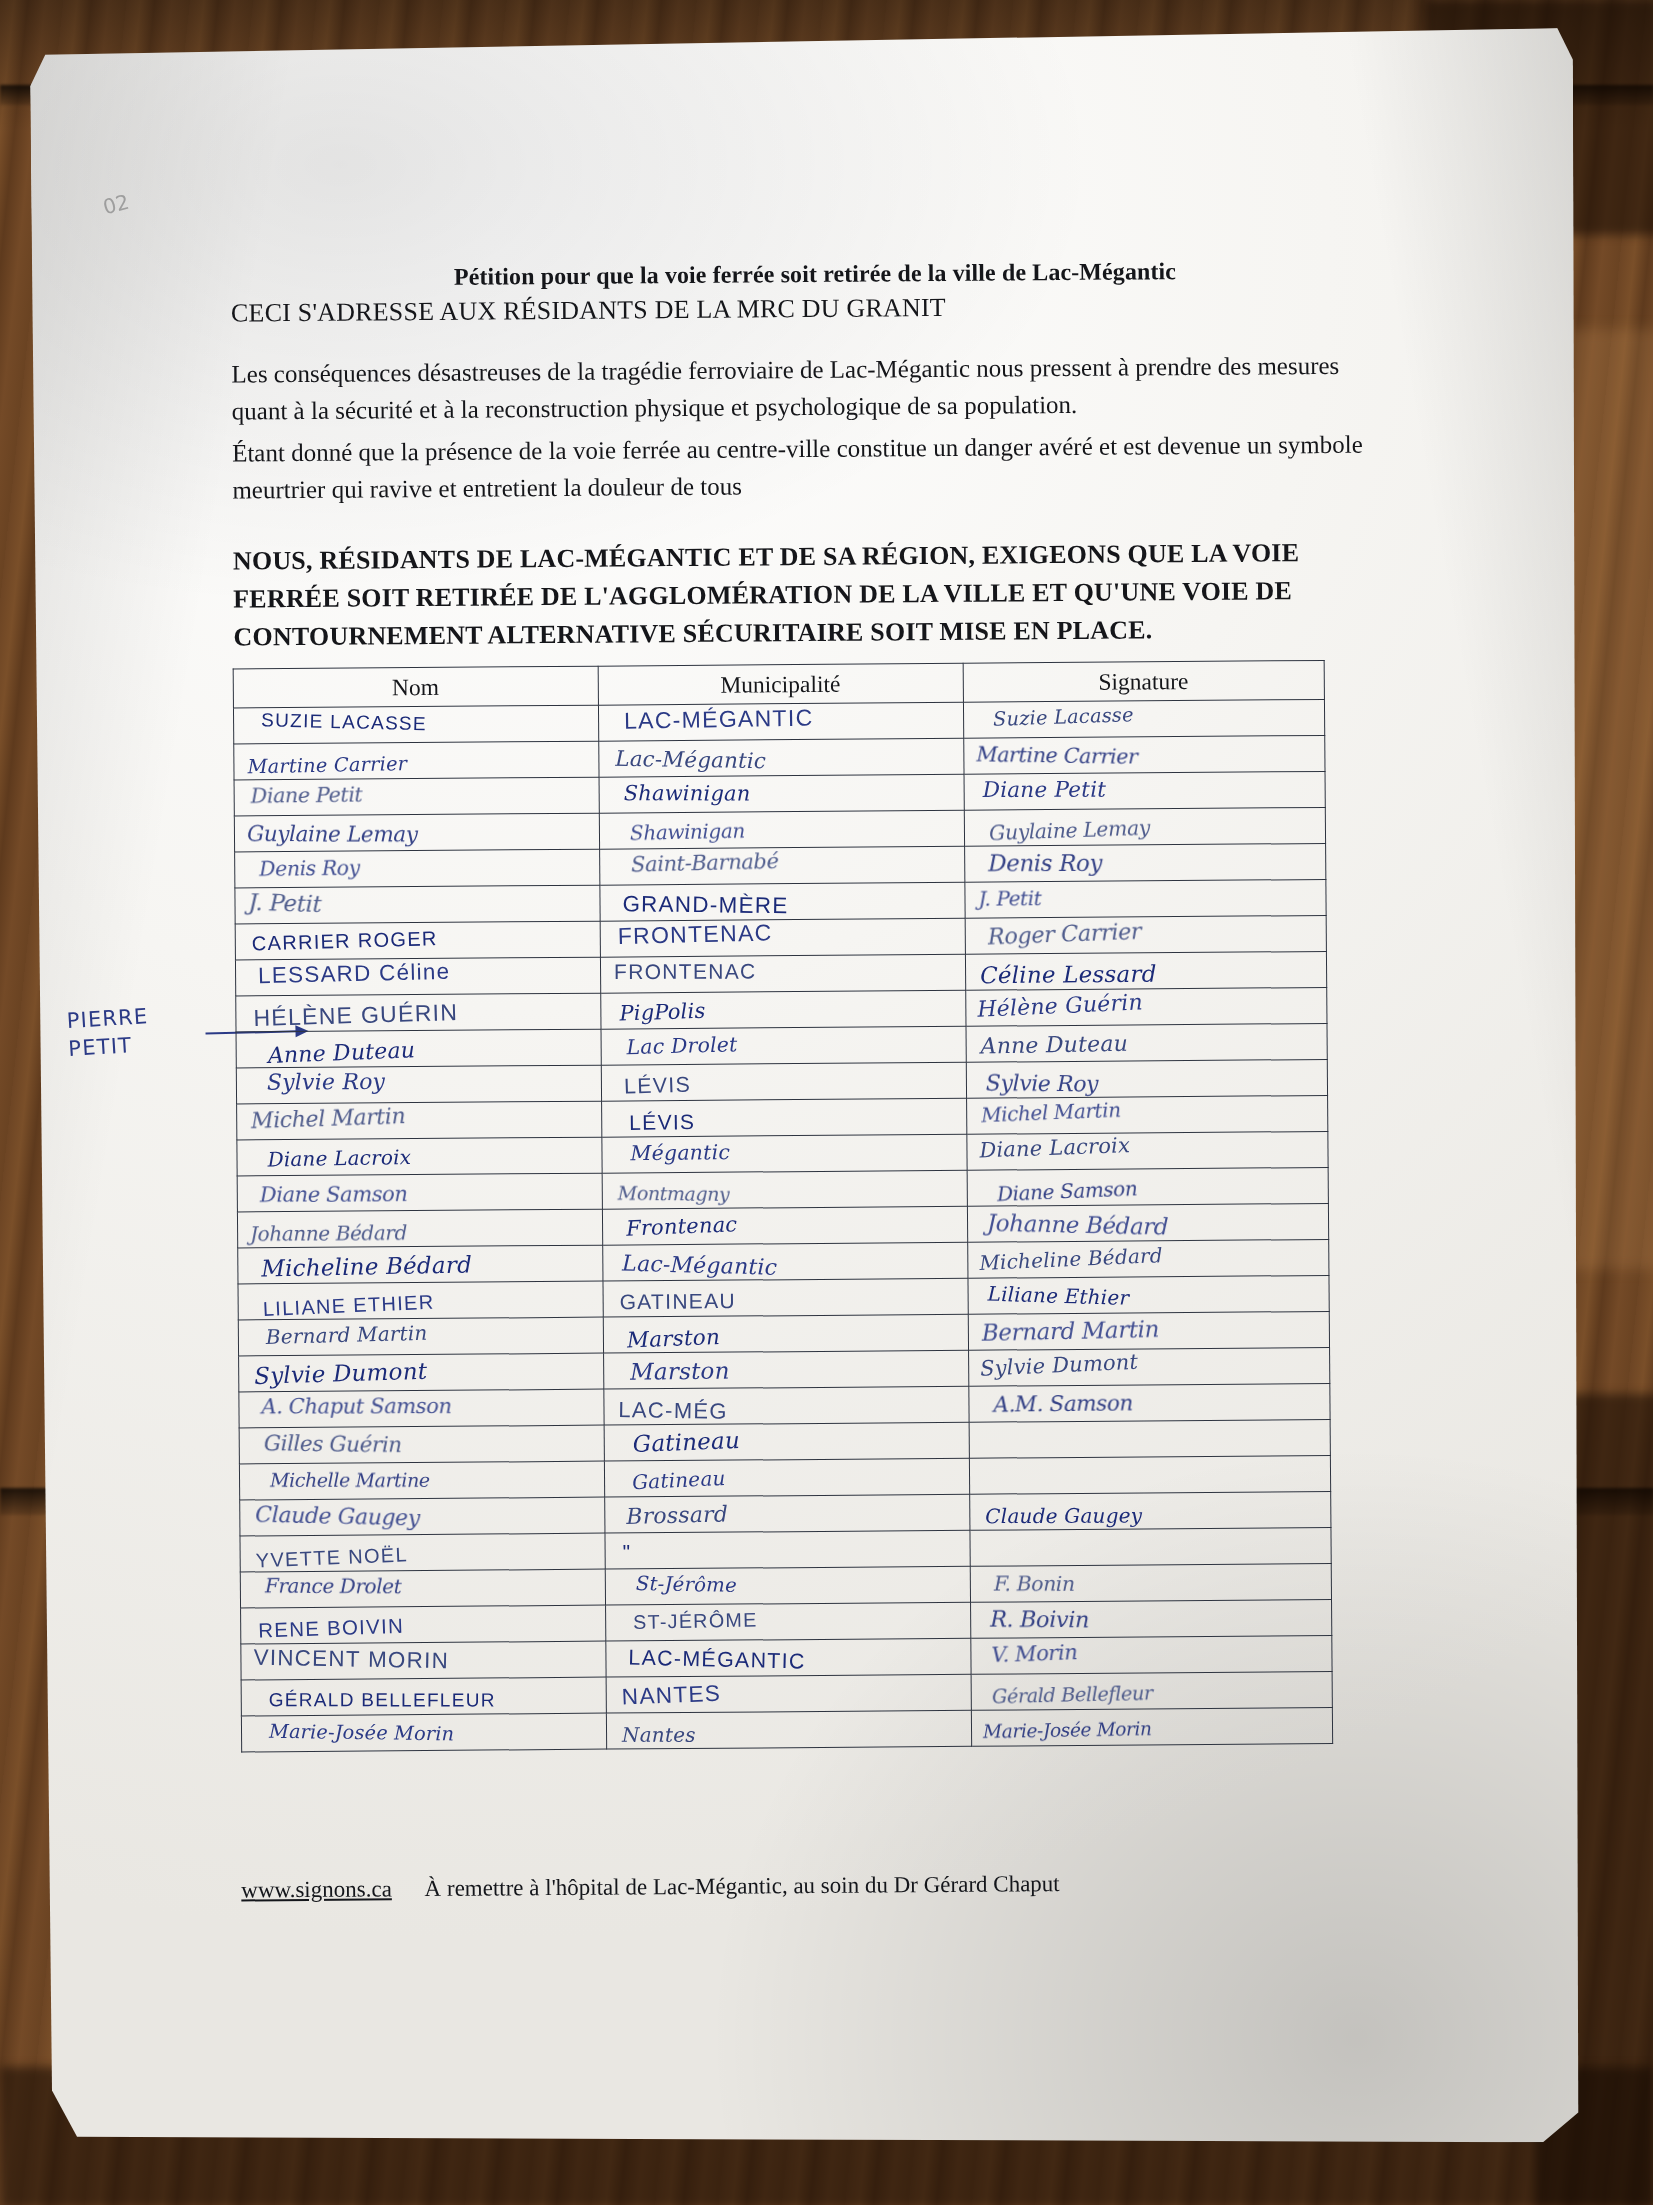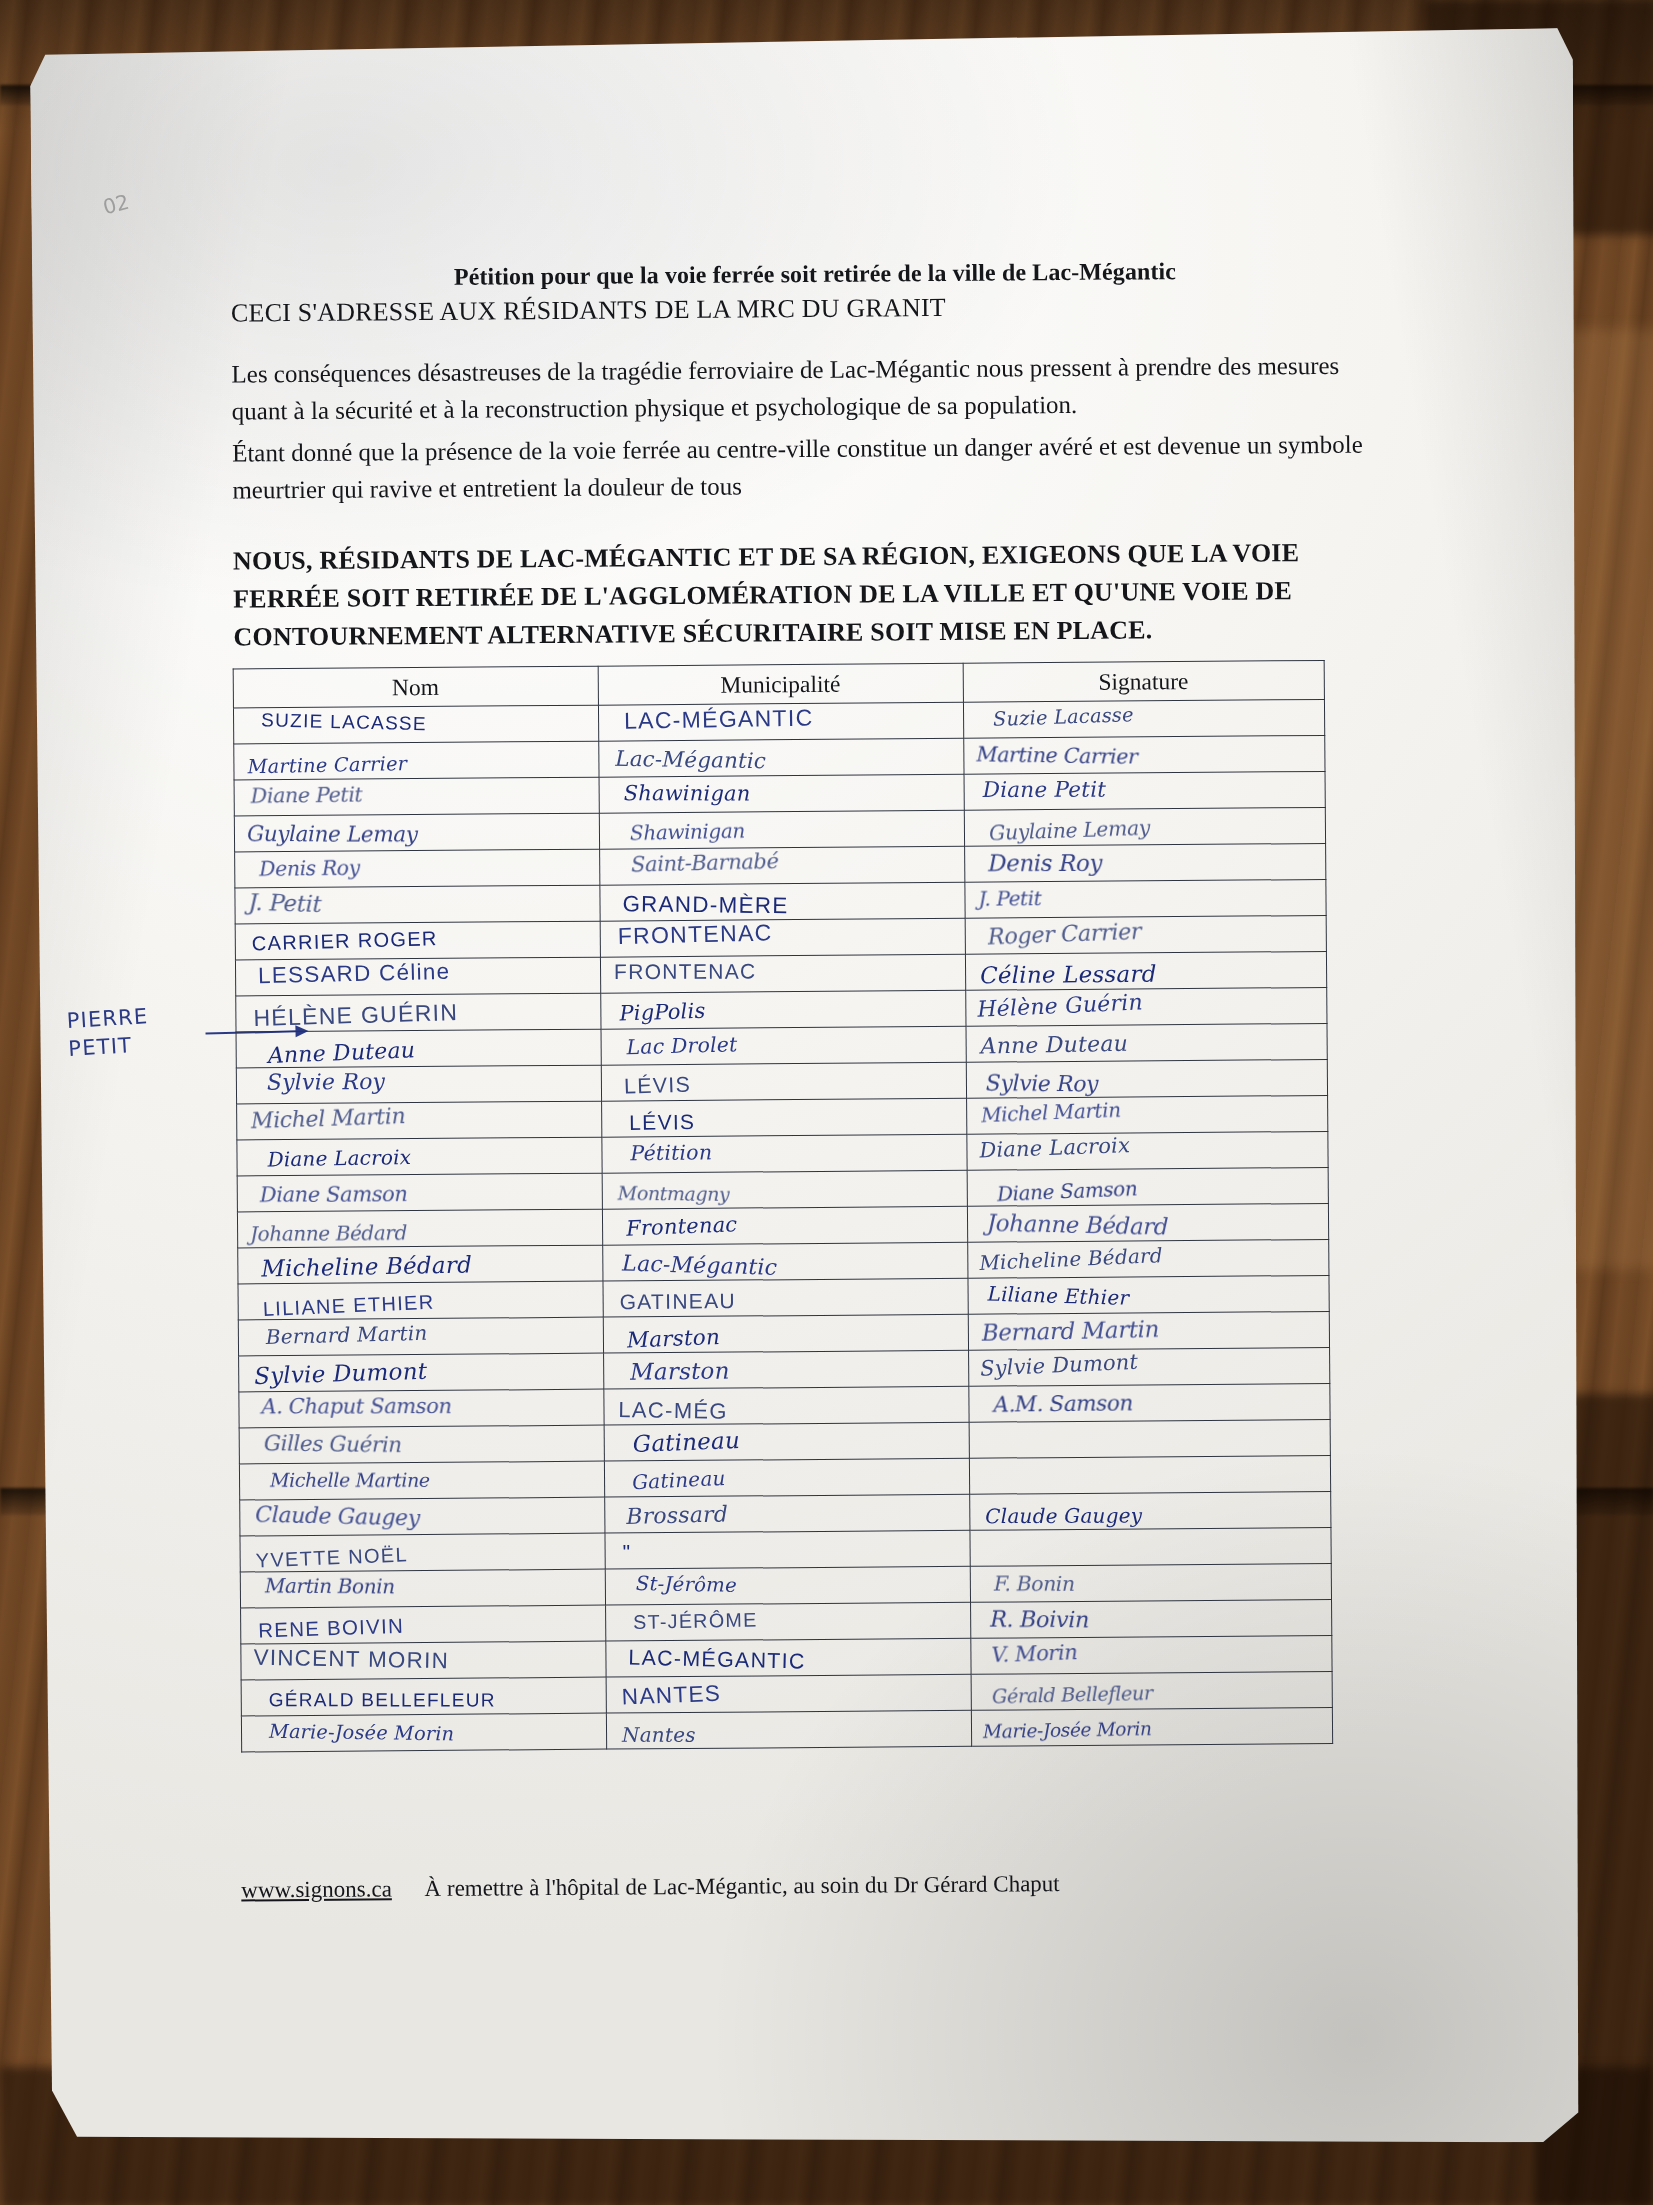--- a/index.html
+++ b/index.html
@@ -470,21 +470,21 @@
               </td>
             </tr>
             <tr>
               <td>
                 <div class="hw cursive ink1" style="padding-left: 30.5px;">
                   <span style="transform: rotate(-0.54deg) translateY(0.5px); font-size: 20px;">Diane Lacroix</span>
                 </div>
               </td>
               <td>
                 <div class="hw cursive ink2" style="padding-left: 28px; justify-content: flex-start;">
-                  <span style="transform: rotate(-0.25deg) translateY(-2.3px); font-size: 20.5px;">Pétition</span>
+                  <span style="transform: rotate(-0.25deg) translateY(-2.3px); font-size: 20.5px;">Mégantic</span>
                 </div>
               </td>
               <td>
                 <div class="hw cursive ink3" style="padding-left: 12.5px; justify-content: flex-start;">
                   <span style="transform: rotate(-1.58deg) translateY(-3.3px); font-size: 21px;">Diane Lacroix</span>
                 </div>
               </td>
             </tr>
             <tr>
               <td>
@@ -669,21 +669,21 @@
               </td>
               <td>
                 <div class="hw scrawl ink2" style="padding-left: 11px; justify-content: flex-start;">
                   <span style="transform: rotate(0.02deg) translateY(-0.1px); font-size: 20px;"></span>
                 </div>
               </td>
             </tr>
             <tr>
               <td>
                 <div class="hw scrawl ink1" style="padding-left: 24px;">
-                  <span style="transform: rotate(0.76deg) translateY(-3.8px); font-size: 20px;">Martin Bonin</span>
+                  <span style="transform: rotate(0.76deg) translateY(-3.8px); font-size: 20px;">France Drolet</span>
                 </div>
               </td>
               <td>
                 <div class="hw cursive ink2" style="padding-left: 30px; justify-content: flex-start;">
                   <span style="transform: rotate(1.59deg) translateY(-2px); font-size: 19.7px;">St-Jérôme</span>
                 </div>
               </td>
               <td>
                 <div class="hw scrawl ink3" style="padding-left: 23.5px; justify-content: flex-start;">
                   <span style="transform: rotate(0.59deg) translateY(-0.5px); font-size: 20.4px;">F. Bonin</span>

